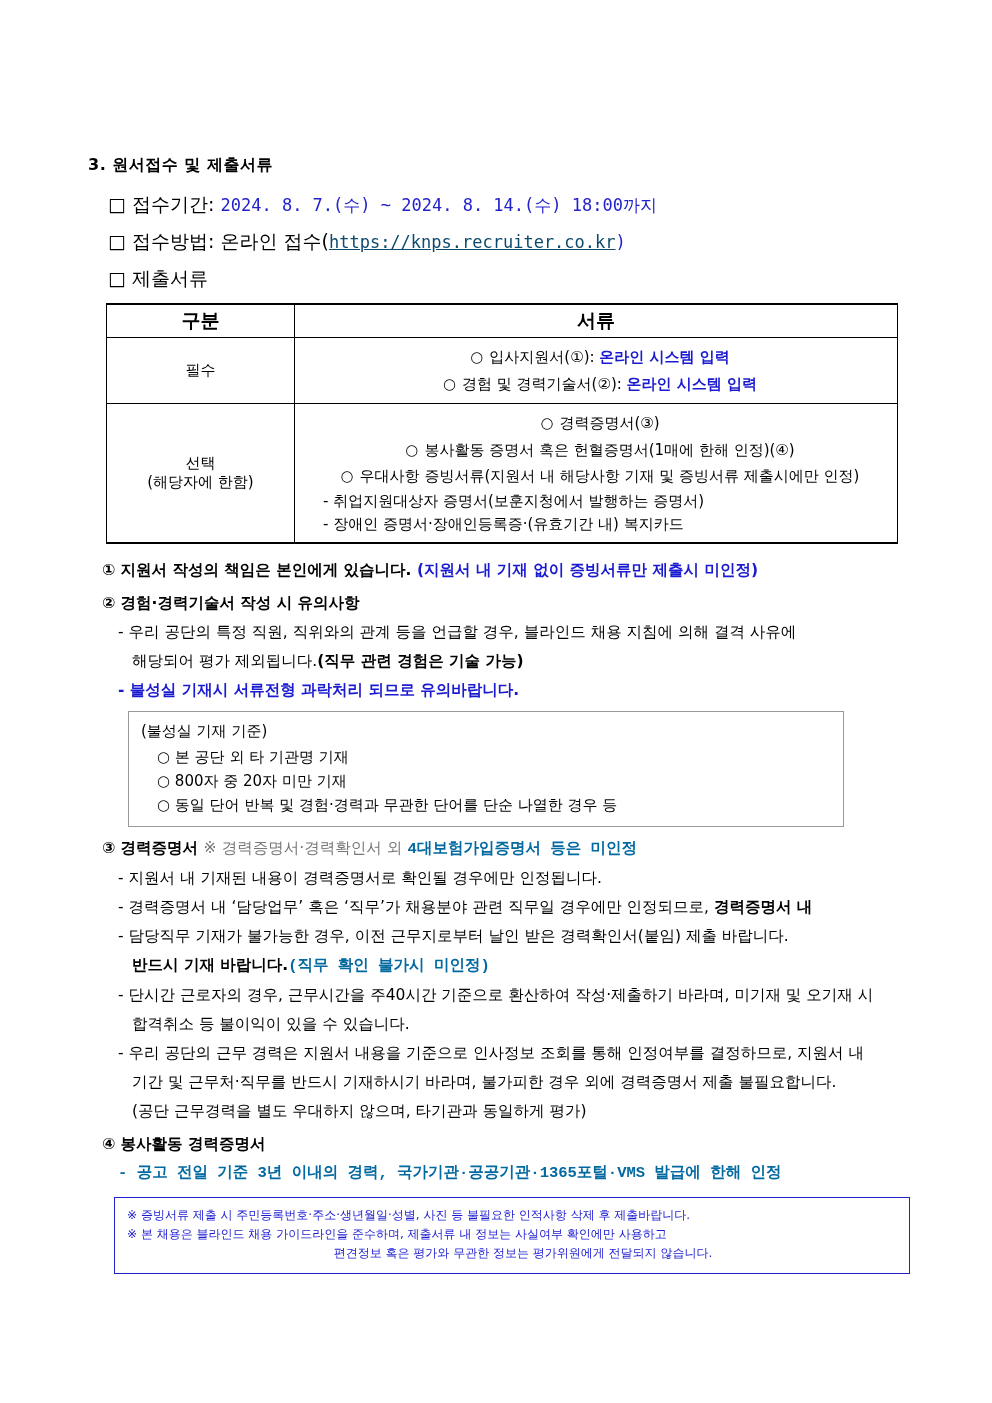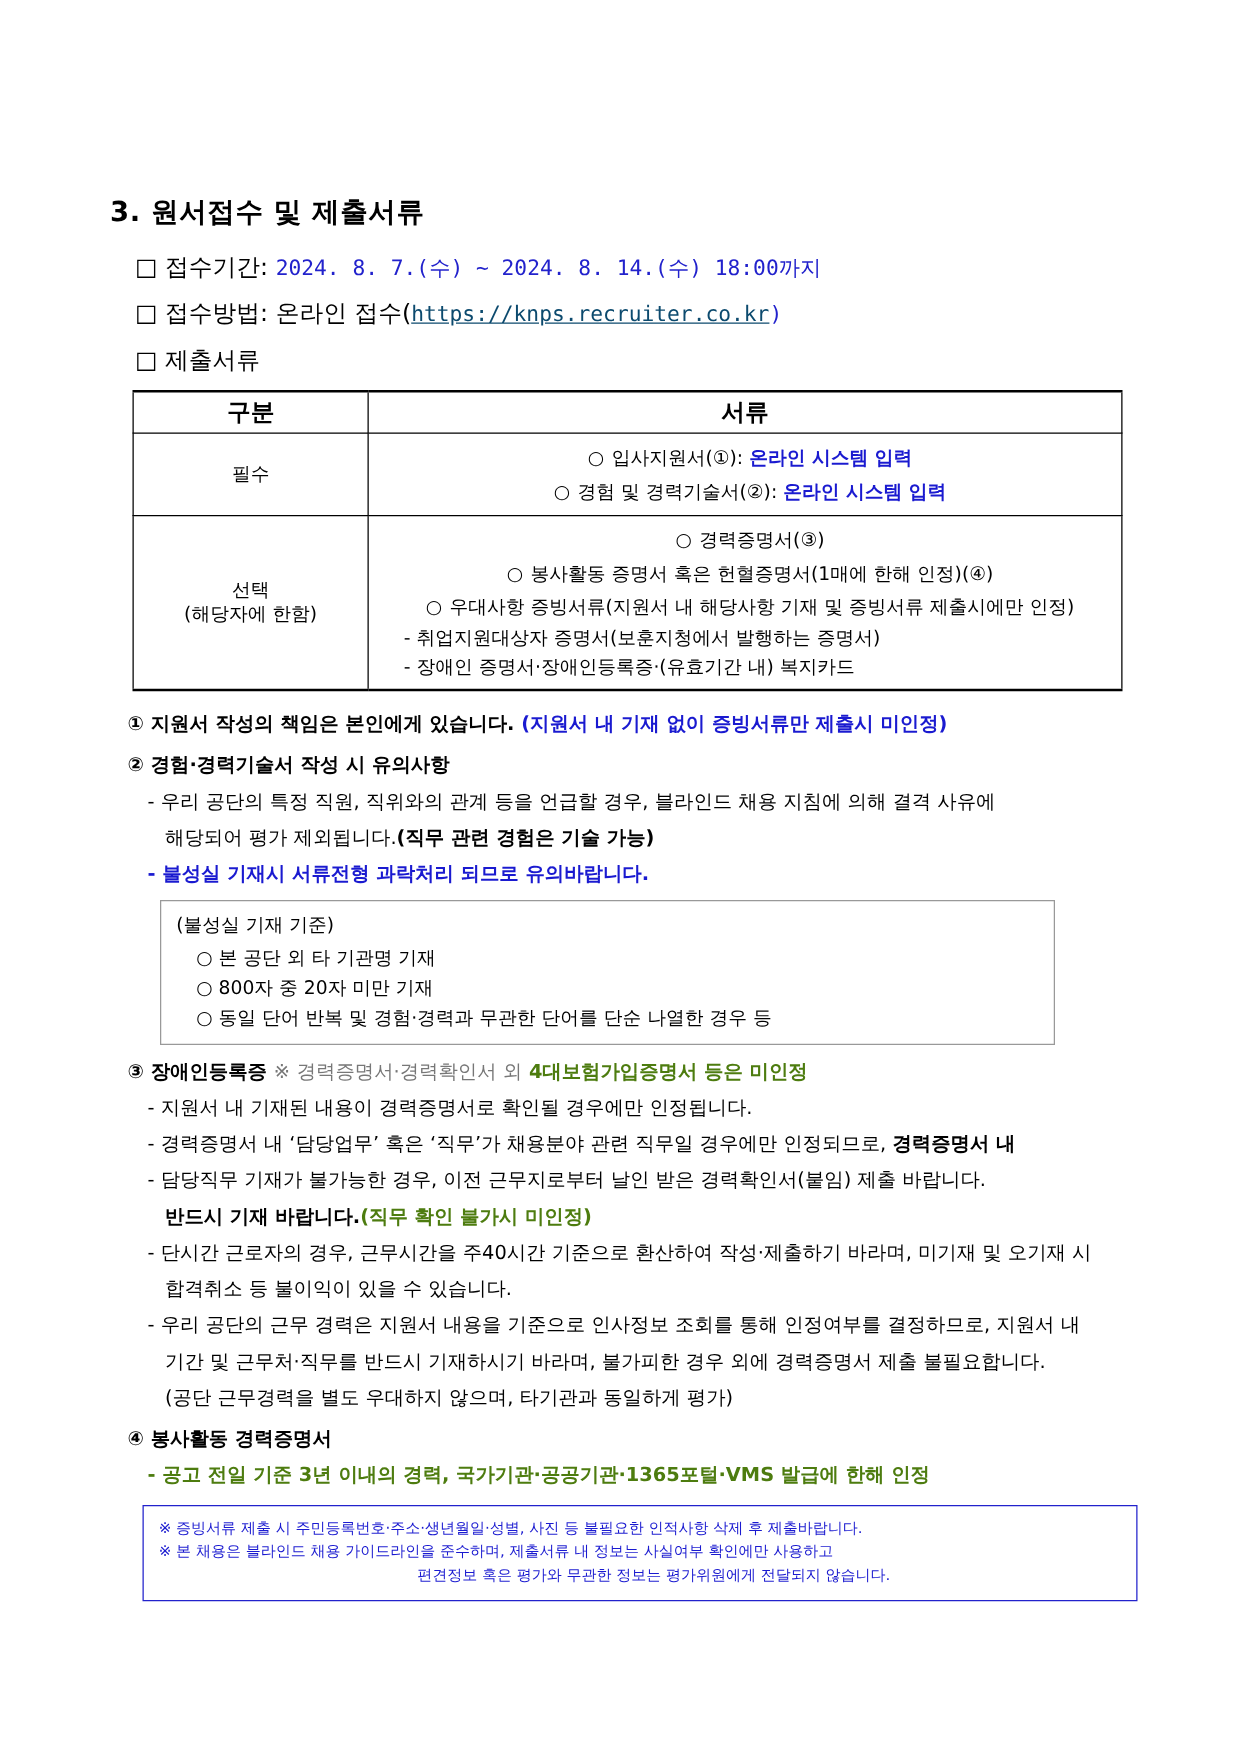--- a/index.html
+++ b/index.html
@@ -21,21 +21,21 @@
     height: 1403px;
     padding: 0;
   }
   .content {
     position: absolute;
     left: 88px;
     top: 155px;
     width: 820px;
   }
   h1.section-title {
-    font-size: 22px;
+    font-size: 16px;
     font-weight: bold;
     margin: 0 0 16px 0;
     letter-spacing: 0.5px;
   }
   .bullet-line {
     font-size: 19px;
     margin: 0 0 11px 0;
     padding-left: 20px;
     letter-spacing: 0px;
   }
@@ -85,21 +85,21 @@
     line-height: 1.55;
   }
   .note-head {
     font-weight: bold;
     margin-top: 9px;
   }
   .note-line { margin-top: 5px; }
   .indent1 { padding-left: 16px; }
   .indent2 { padding-left: 30px; }
   .blue-bold { color: #1a1ad0; font-weight: bold; }
-  .red-bold { color: #4d7c0f; font-weight: bold; }
+  .red-bold { color: #0369a1; font-weight: bold; font-family: Liberation Mono, monospace; }
   .bold { font-weight: bold; }
   .criteria-box {
     border: 1px solid #999;
     margin: 9px 0 9px 26px;
     padding: 7px 12px 9px 12px;
     width: 690px;
     font-size: 15px;
     line-height: 1.6;
   }
   .criteria-title { margin-bottom: 2px; }
@@ -208,21 +208,21 @@
 
       <div class="criteria-box">
         <div class="criteria-title">(불성실 기재 기준)</div>
         <div class="indent1">○ 본 공단 외 타 기관명 기재</div>
         <div class="indent1">○ 800자 중 20자 미만 기재</div>
         <div class="indent1">○ 동일 단어 반복 및 경험·경력과 무관한 단어를 단순 나열한 경우 등</div>
       </div>
 
       <div class="note-head">
         <span>③</span>
-        <span>장애인등록증</span>
+        <span>경력증명서</span>
         <span style="color:#777; font-weight:normal;">※</span>
         <span style="color:#777; font-weight:normal;">경력증명서·경력확인서 외</span>
         <span class="red-bold">4대보험가입증명서 등은 미인정</span>
       </div>
 
       <div class="note-line indent1">
         <span>-</span>
         <span>지원서 내 기재된 내용이 경력증명서로 확인될 경우에만 인정됩니다.</span>
       </div>
 

